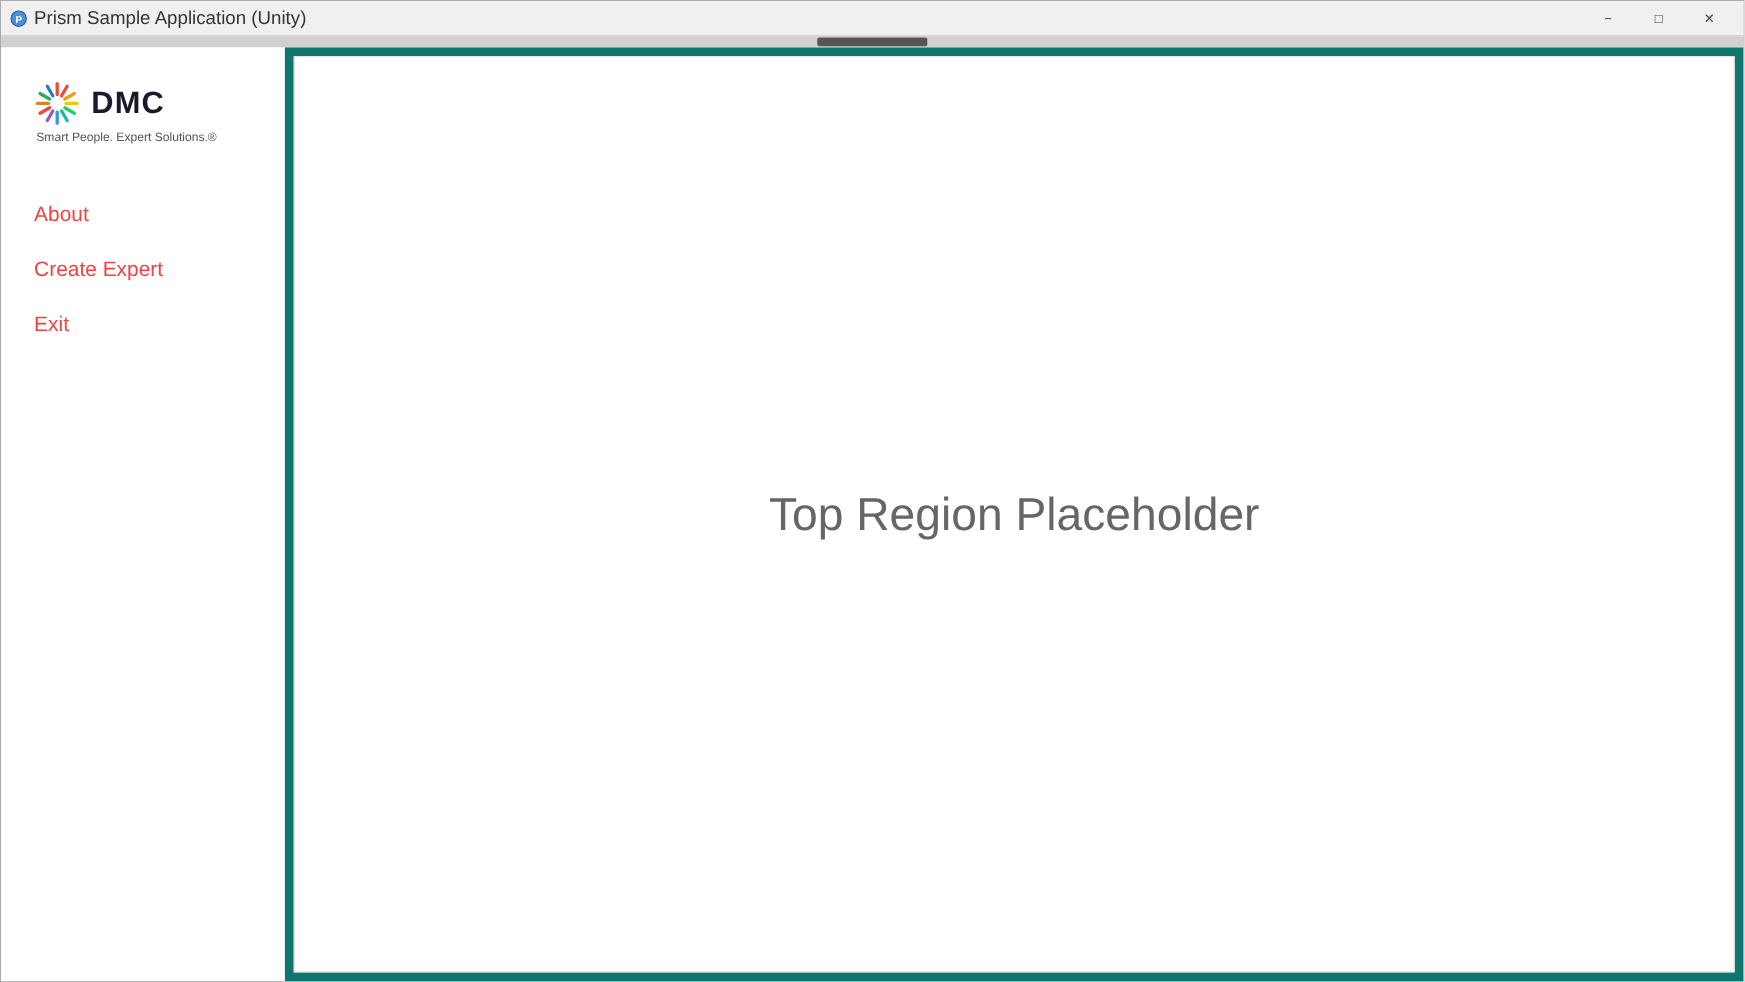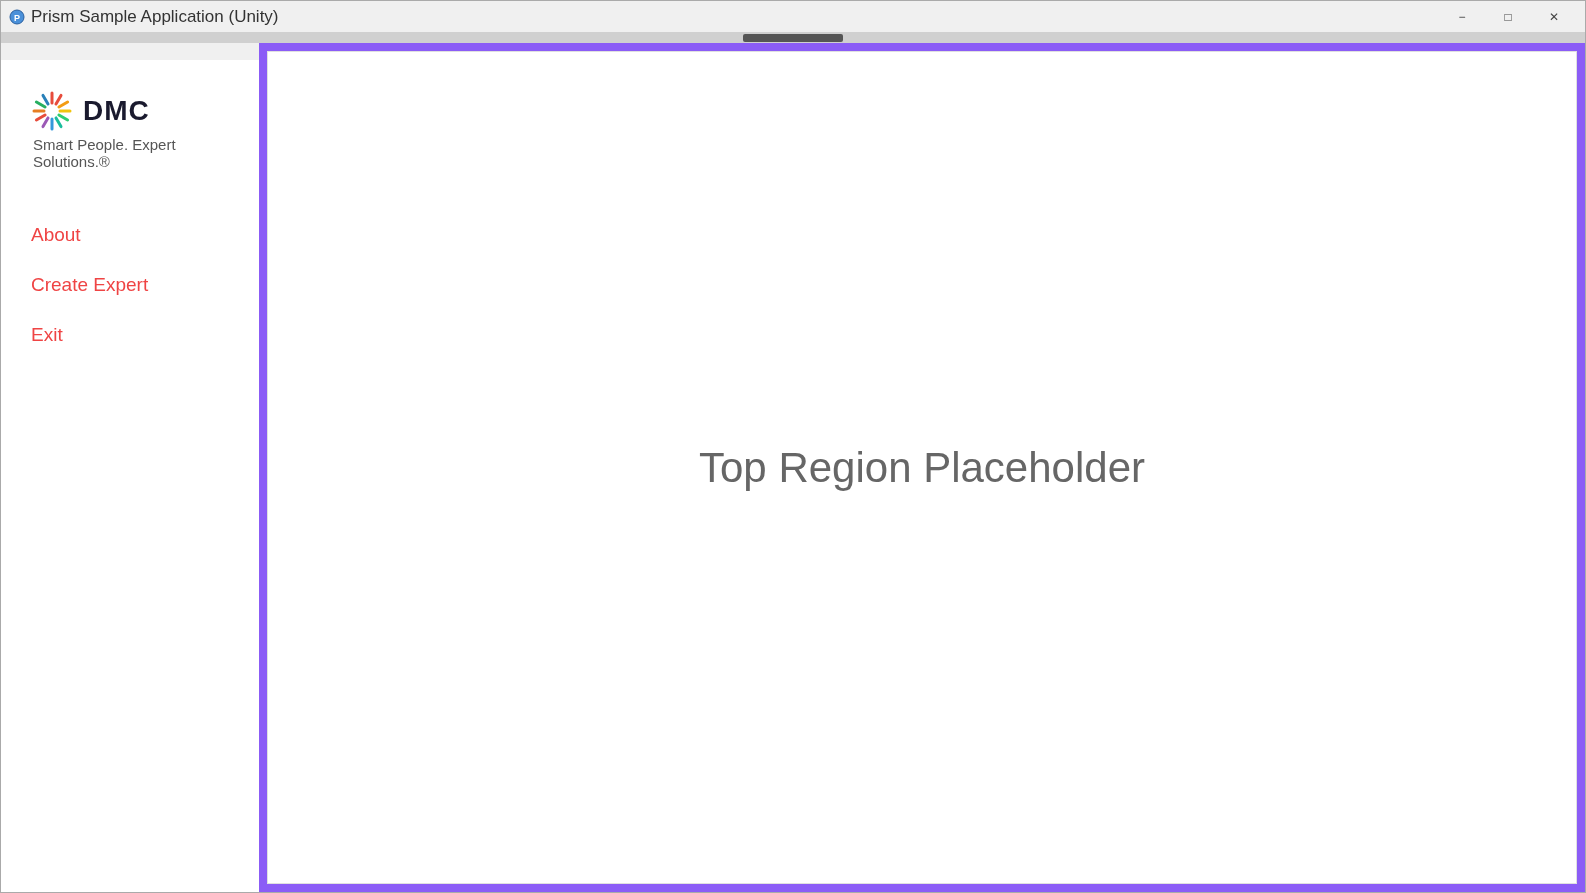--- a/index.html
+++ b/index.html
@@ -95,21 +95,20 @@
     }
 
     
     .sidebar {
       width: 258px;
       background: #ffffff;
       display: flex;
       flex-direction: column;
       padding: 20px 0;
       flex-shrink: 0;
-      margin-top: 17px;
     }
 
     .logo-area {
       display: flex;
       flex-direction: column;
       align-items: flex-start;
       padding: 10px 30px 30px 30px;
     }
 
     .logo-wrapper {
@@ -126,21 +125,21 @@
     }
 
     .logo-text-dmc {
       font-size: 28px;
       font-weight: bold;
       color: #1a1a2e;
       letter-spacing: 1px;
     }
 
     .logo-tagline {
-      font-size: 15px;
+      font-size: 11px;
       color: #555;
       padding-left: 2px;
     }
 
     .nav-menu {
       display: flex;
       flex-direction: column;
       padding: 10px 0;
     }
 
@@ -148,21 +147,21 @@
       padding: 14px 30px;
       font-size: 19px;
       color: #ef4444;
       cursor: pointer;
       transition: background 0.15s;
     }
 
     
     .main-content {
       flex: 1;
-      background: #8b5cf6;
+      background: #0f766e;
       display: flex;
       flex-direction: column;
       gap: 8px;
       padding: 8px;
       overflow: hidden;
     }
 
     .region {
       background: #ffffff;
       flex: 1;

